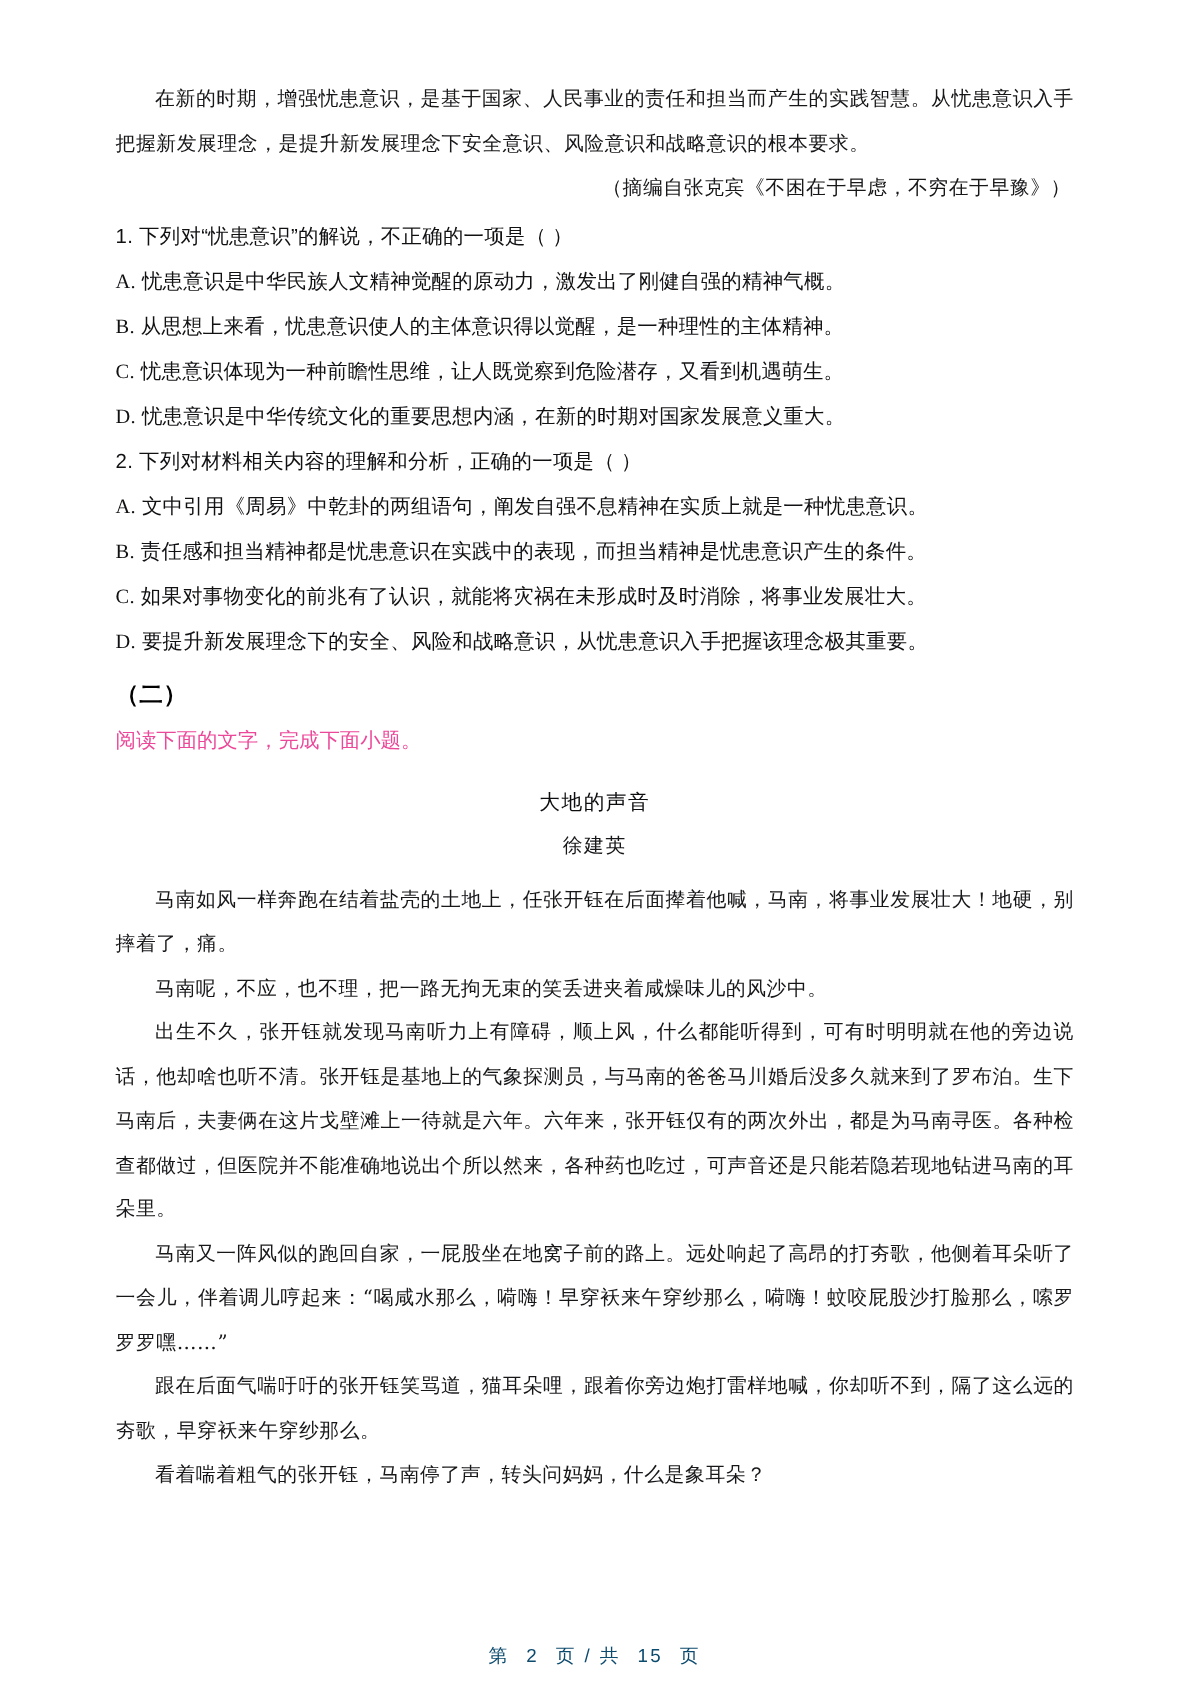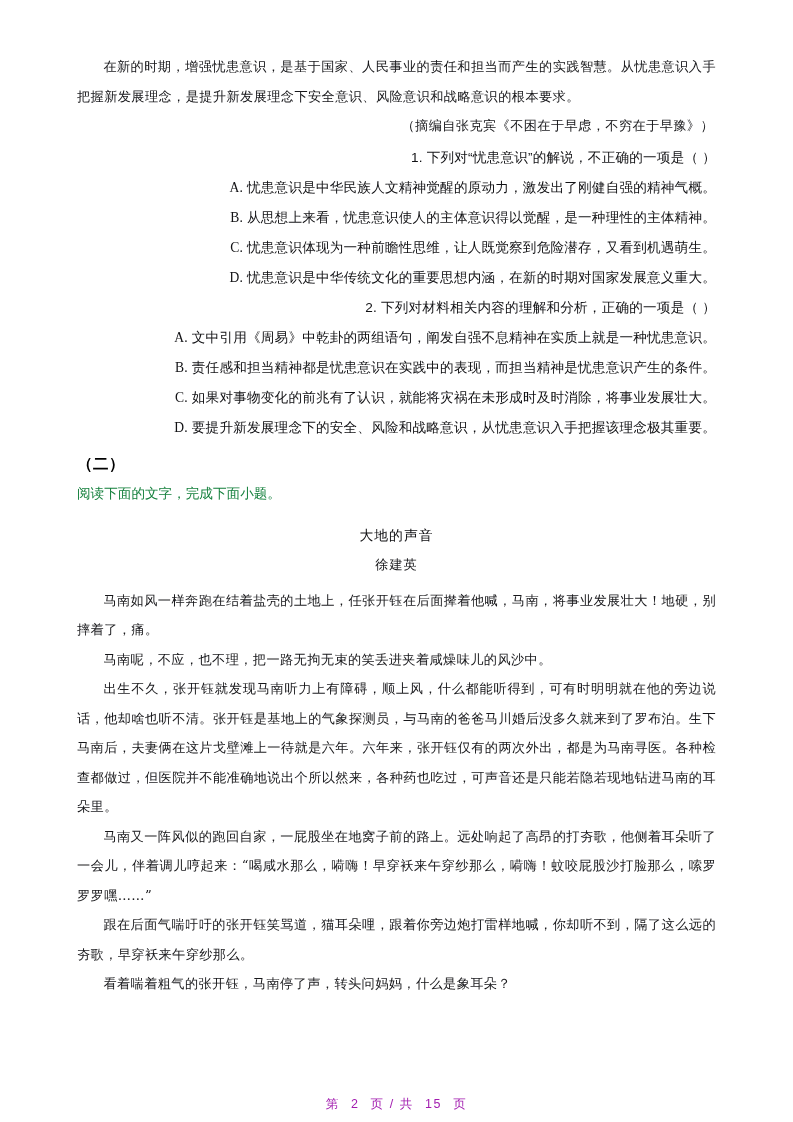--- a/index.html
+++ b/index.html
@@ -55,21 +55,20 @@
     letter-spacing: 0.4px;
     text-align: right;
     margin: 0;
     padding-right: 2px;
     color: #17171a;
   }
 
   
   .q-block {
     margin: 0;
-    text-align: right;
   }
   .q-line {
     font-family: "Liberation Sans", "DejaVu Sans", sans-serif;
     font-size: 13.6px;
     line-height: 30px;
     letter-spacing: 0.2px;
     margin: 0;
     color: #111114;
     white-space: nowrap;
   }
@@ -89,21 +88,21 @@
     margin: 0;
     padding-top: 6px;
     letter-spacing: 0.5px;
     color: #000;
   }
   .lead-in {
     font-family: "Liberation Sans", "DejaVu Sans", sans-serif;
     font-size: 13.6px;
     line-height: 30px;
     margin: 0;
-    color: #15803d;
+    color: #ec4899;
   }
 
   
   .article-title {
     font-family: "DejaVu Serif", "Liberation Serif", serif;
     font-weight: normal;
     font-size: 13.8px;
     line-height: 30px;
     text-align: center;
     margin: 0;
@@ -127,21 +126,21 @@
 
   
   .footer {
     position: absolute;
     left: 0;
     right: 0;
     top: 1096px;
     text-align: center;
     font-family: "Liberation Sans", "DejaVu Sans", sans-serif;
     font-size: 12.5px;
-    color: #a21caf;
+    color: #0c4a6e;
     letter-spacing: 1.6px;
   }
   .footer .sep { padding: 0 3px; }
 </style>
 </head>
 <body>
 
 <div class="page">
 
   <div class="content">

